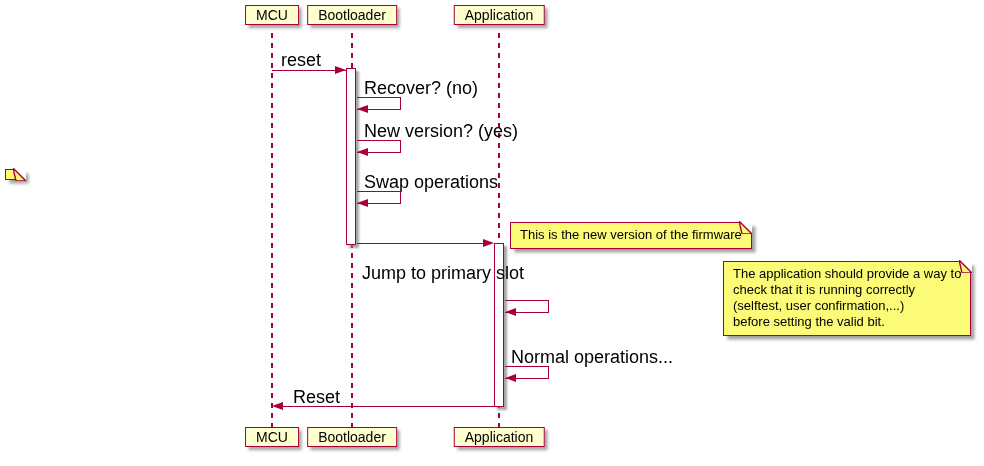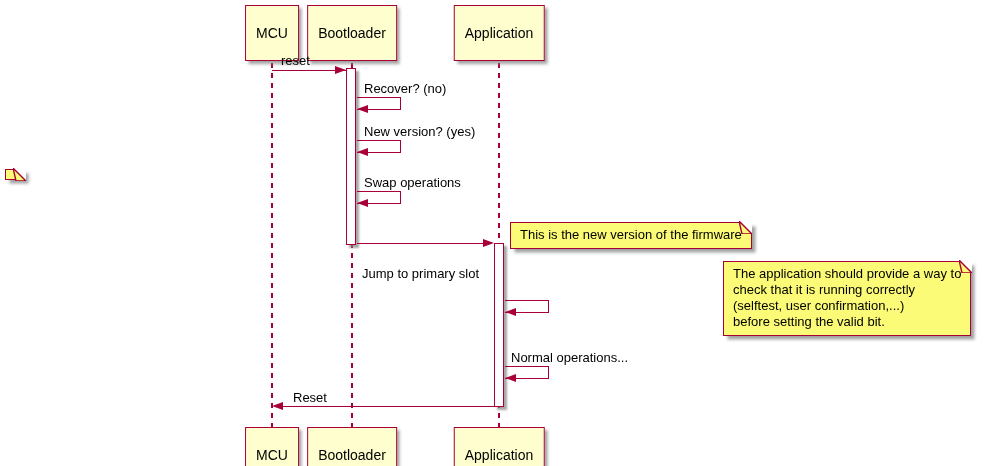--- a/index.html
+++ b/index.html
@@ -9,31 +9,31 @@
   }
   
   .lifeline {
     position:absolute; width:2px; top:33px; height:394px;
     background:repeating-linear-gradient(to bottom, #A80036 0 5px, transparent 5px 10px);
   }
   
   .participant {
     position:absolute; transform:translateX(-50%);
     background:#FEFECE; border:1.8px solid #A80036;
-    padding:18px 10px; font-size:14px; line-height:18px; white-space:nowrap;
+    padding:0 10px; font-size:14px; line-height:18px; white-space:nowrap;
     box-shadow:3px 3px 3px rgba(130,130,130,0.75);
   }
   
   .activation {
     position:absolute; width:8px; background:#ffffff; border:1.6px solid #A80036;
     box-shadow:2.5px 2.5px 2px rgba(130,130,130,0.7);
   }
   
   .msg-line { position:absolute; height:0; border-top:1.6px solid #A80036; }
-  .msg-label { position:absolute; font-size:13px; line-height:15px; white-space:nowrap; }
+  .msg-label { position:absolute; font-size:18px; line-height:15px; white-space:nowrap; }
   .arrow-right {
     position:absolute; width:0; height:0;
     border-left:11px solid #A80036; border-top:4.5px solid transparent; border-bottom:4.5px solid transparent;
   }
   .arrow-left {
     position:absolute; width:0; height:0;
     border-right:11px solid #A80036; border-top:4.5px solid transparent; border-bottom:4.5px solid transparent;
   }
   
   .self-loop {

